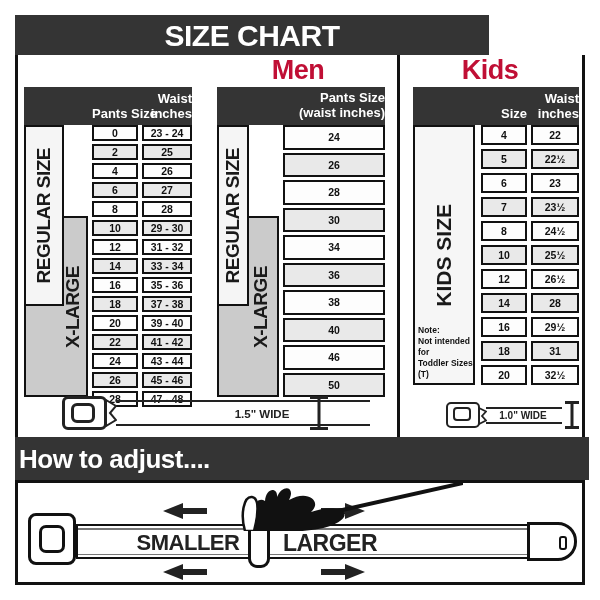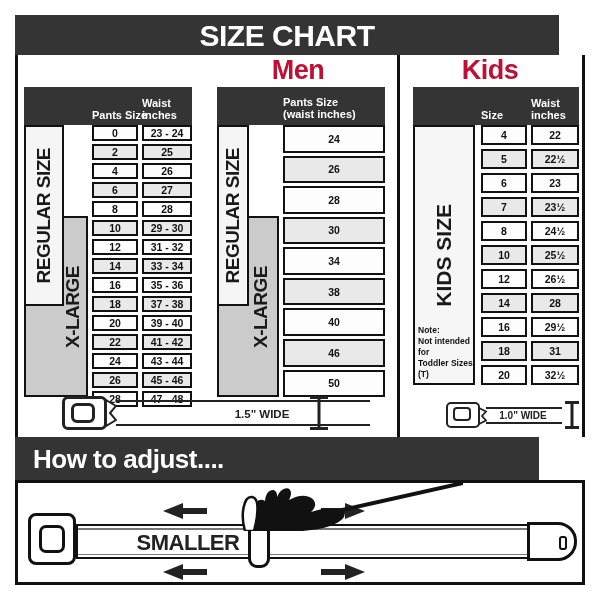--- a/index.html
+++ b/index.html
@@ -1,33 +1,33 @@
 <!DOCTYPE html>
 <html><head>
 <meta charset="utf-8">
 <style>
   html,body{margin:0;padding:0;}
   body{width:600px;height:600px;background:#fff;font-family:"Liberation Sans",sans-serif;position:relative;overflow:hidden;color:#111;}
   
-  #band-title{position:absolute;left:15px;top:15px;width:544px;height:40px;background:#343434;color:#fff;
+  #band-title{position:absolute;left:15px;top:15px;width:474px;height:40px;background:#343434;color:#fff;
     font-size:30px;font-weight:bold;text-align:center;line-height:41px;letter-spacing:-.5px;}
   
   #main{position:absolute;left:15px;top:55px;width:570px;height:382px;border-left:3px solid #111;border-right:3px solid #111;box-sizing:border-box;background:#fff;}
   #divider{position:absolute;left:379px;top:0;bottom:0;width:3px;background:#111;}
   .col-heading{position:absolute;top:0;height:30px;font-size:27px;font-weight:bold;color:#c00f35;text-align:center;letter-spacing:-.5px;}
   #women-heading{left:0;width:188px;}
   #men-heading{left:192px;width:176px;}
   #kids-heading{left:382px;width:180px;}
   
   .size-table{position:absolute;top:32px;}
   #women-table{left:6px;width:168px;height:310px;}
   #men-table{left:199px;width:168px;height:310px;}
   #kids-table{left:395px;width:166px;height:298px;}
   .t-header{position:absolute;left:0;right:0;top:0;height:38px;background:#343434;color:#fff;}
-  .hlabel{position:absolute;bottom:3px;font-size:11px;font-weight:bold;text-align:left;line-height:1.15;white-space:nowrap;}
+  .hlabel{position:absolute;bottom:3px;font-size:13px;font-weight:bold;text-align:right;line-height:1.15;white-space:nowrap;}
   .hlabel.wrap{white-space:normal;}
   #women-table .hl-pants{left:68px;width:46px;}
   #women-table .hl-waist{left:118px;width:50px;}
   #men-table .hl-men{left:66px;width:102px;bottom:4px;}
   #kids-table .hl-size{left:68px;width:46px;}
   #kids-table .hl-waist{left:118px;width:48px;}
   .label-area{position:absolute;left:0;top:38px;bottom:0;}
   #women-table .label-area{width:64px;}
   #men-table .label-area{width:62px;}
   .gray-box{position:absolute;left:0;right:0;top:91px;bottom:0;background:#cbcbcb;border:2px solid #111;box-sizing:border-box;}
@@ -74,22 +74,22 @@
   .bw-label{position:absolute;top:0;height:100%;display:flex;align-items:center;justify-content:center;font-weight:bold;color:#222;}
   #belt-wm .bw-label{left:150px;width:100px;font-size:11.5px;}
   #belt-kids .bw-label{left:38px;width:78px;font-size:10px;}
   .ibeam{position:absolute;}
   .ibeam .v{position:absolute;left:50%;transform:translateX(-50%);top:0;bottom:0;width:3px;background:#222;}
   .ibeam .h{position:absolute;left:0;right:0;height:3px;background:#222;}
   .ibeam .ht{top:0;} .ibeam .hb{bottom:0;}
   #belt-wm .ibeam{left:248px;top:1px;width:18px;height:34px;}
   #belt-kids .ibeam{left:119px;top:2px;width:14px;height:28px;}
   
-  #band-howto{position:absolute;left:15px;top:437px;width:524px;height:43px;background:#343434;color:#fff;
-    font-size:26px;font-weight:bold;line-height:44px;padding-left:18px;box-sizing:border-box;letter-spacing:-.5px;}
+  #band-howto{position:absolute;left:15px;top:437px;width:574px;height:43px;background:#343434;color:#fff;
+    font-size:26px;font-weight:bold;line-height:44px;padding-left:4px;box-sizing:border-box;letter-spacing:-.5px;}
   #howto-box{position:absolute;left:15px;top:480px;width:570px;height:105px;border:3px solid #111;box-sizing:border-box;background:#fff;overflow:hidden;}
   #hb-buckle{position:absolute;left:10px;top:30px;width:48px;height:52px;border:3px solid #111;border-radius:8px;background:#fff;box-sizing:border-box;z-index:3;}
   #hb-buckle-inner{position:absolute;left:8px;top:9px;width:26px;height:28px;border:3px solid #111;border-radius:7px;box-sizing:border-box;}
   #hb-strap{position:absolute;left:58px;top:41px;width:454px;height:35px;border:2.5px solid #111;box-sizing:border-box;background:#fff;z-index:1;}
   #hb-strap::before{content:"";position:absolute;left:0;right:0;top:2px;height:1.5px;background:#777;}
   #hb-strap::after{content:"";position:absolute;left:0;right:0;bottom:2px;height:1.5px;background:#777;}
   #hb-tip{position:absolute;left:509px;top:39px;width:50px;height:39px;border:3px solid #111;border-radius:0 19px 19px 0;box-sizing:border-box;background:#fff;z-index:2;}
   #hb-slot{position:absolute;left:29px;top:11px;width:8px;height:14px;border:2.5px solid #111;border-radius:3px;box-sizing:border-box;}
   #hb-slider{position:absolute;left:230px;top:38px;width:22px;height:47px;border:3.5px solid #111;border-radius:9px;background:#fff;box-sizing:border-box;z-index:6;}
   #hb-smaller{position:absolute;left:100px;top:47px;width:140px;text-align:center;font-size:22px;font-weight:bold;color:#222;letter-spacing:-.5px;z-index:3;}
@@ -237,20 +237,23 @@
 
         <div class="trow">
           <div class="cell">30</div>
         </div>
 
 
         <div class="trow">
           <div class="cell">34</div>
         </div>
 
+        <div class="trow">
+          <div class="cell">36</div>
+        </div>
 
         <div class="trow">
           <div class="cell">38</div>
         </div>
 
         <div class="trow">
           <div class="cell">40</div>
         </div>
 
 
@@ -375,20 +378,21 @@
 <div id="howto-box">
   <div id="hb-strap"></div>
   <div id="hb-buckle">
       <div id="hb-buckle-inner"></div>
     </div>
   <div id="hb-tip">
       <div id="hb-slot"></div>
     </div>
   <div id="hb-slider"></div>
   <span id="hb-smaller">SMALLER</span>
+  <span id="hb-larger">LARGER</span>
   <span class="harrow" id="arr-tl"><svg width="44" height="16" viewBox="0 0 44 16">
         <polygon points="44,5 20,5 20,0 0,8 20,16 20,11 44,11" fill="#222"></polygon>
       </svg></span>
   <span class="harrow" id="arr-tr"><svg width="44" height="16" viewBox="0 0 44 16">
         <polygon points="0,5 24,5 24,0 44,8 24,16 24,11 0,11" fill="#222"></polygon>
       </svg></span>
   <span class="harrow" id="arr-bl"><svg width="44" height="16" viewBox="0 0 44 16">
         <polygon points="44,5 20,5 20,0 0,8 20,16 20,11 44,11" fill="#222"></polygon>
       </svg></span>
   <span class="harrow" id="arr-br"><svg width="44" height="16" viewBox="0 0 44 16">

